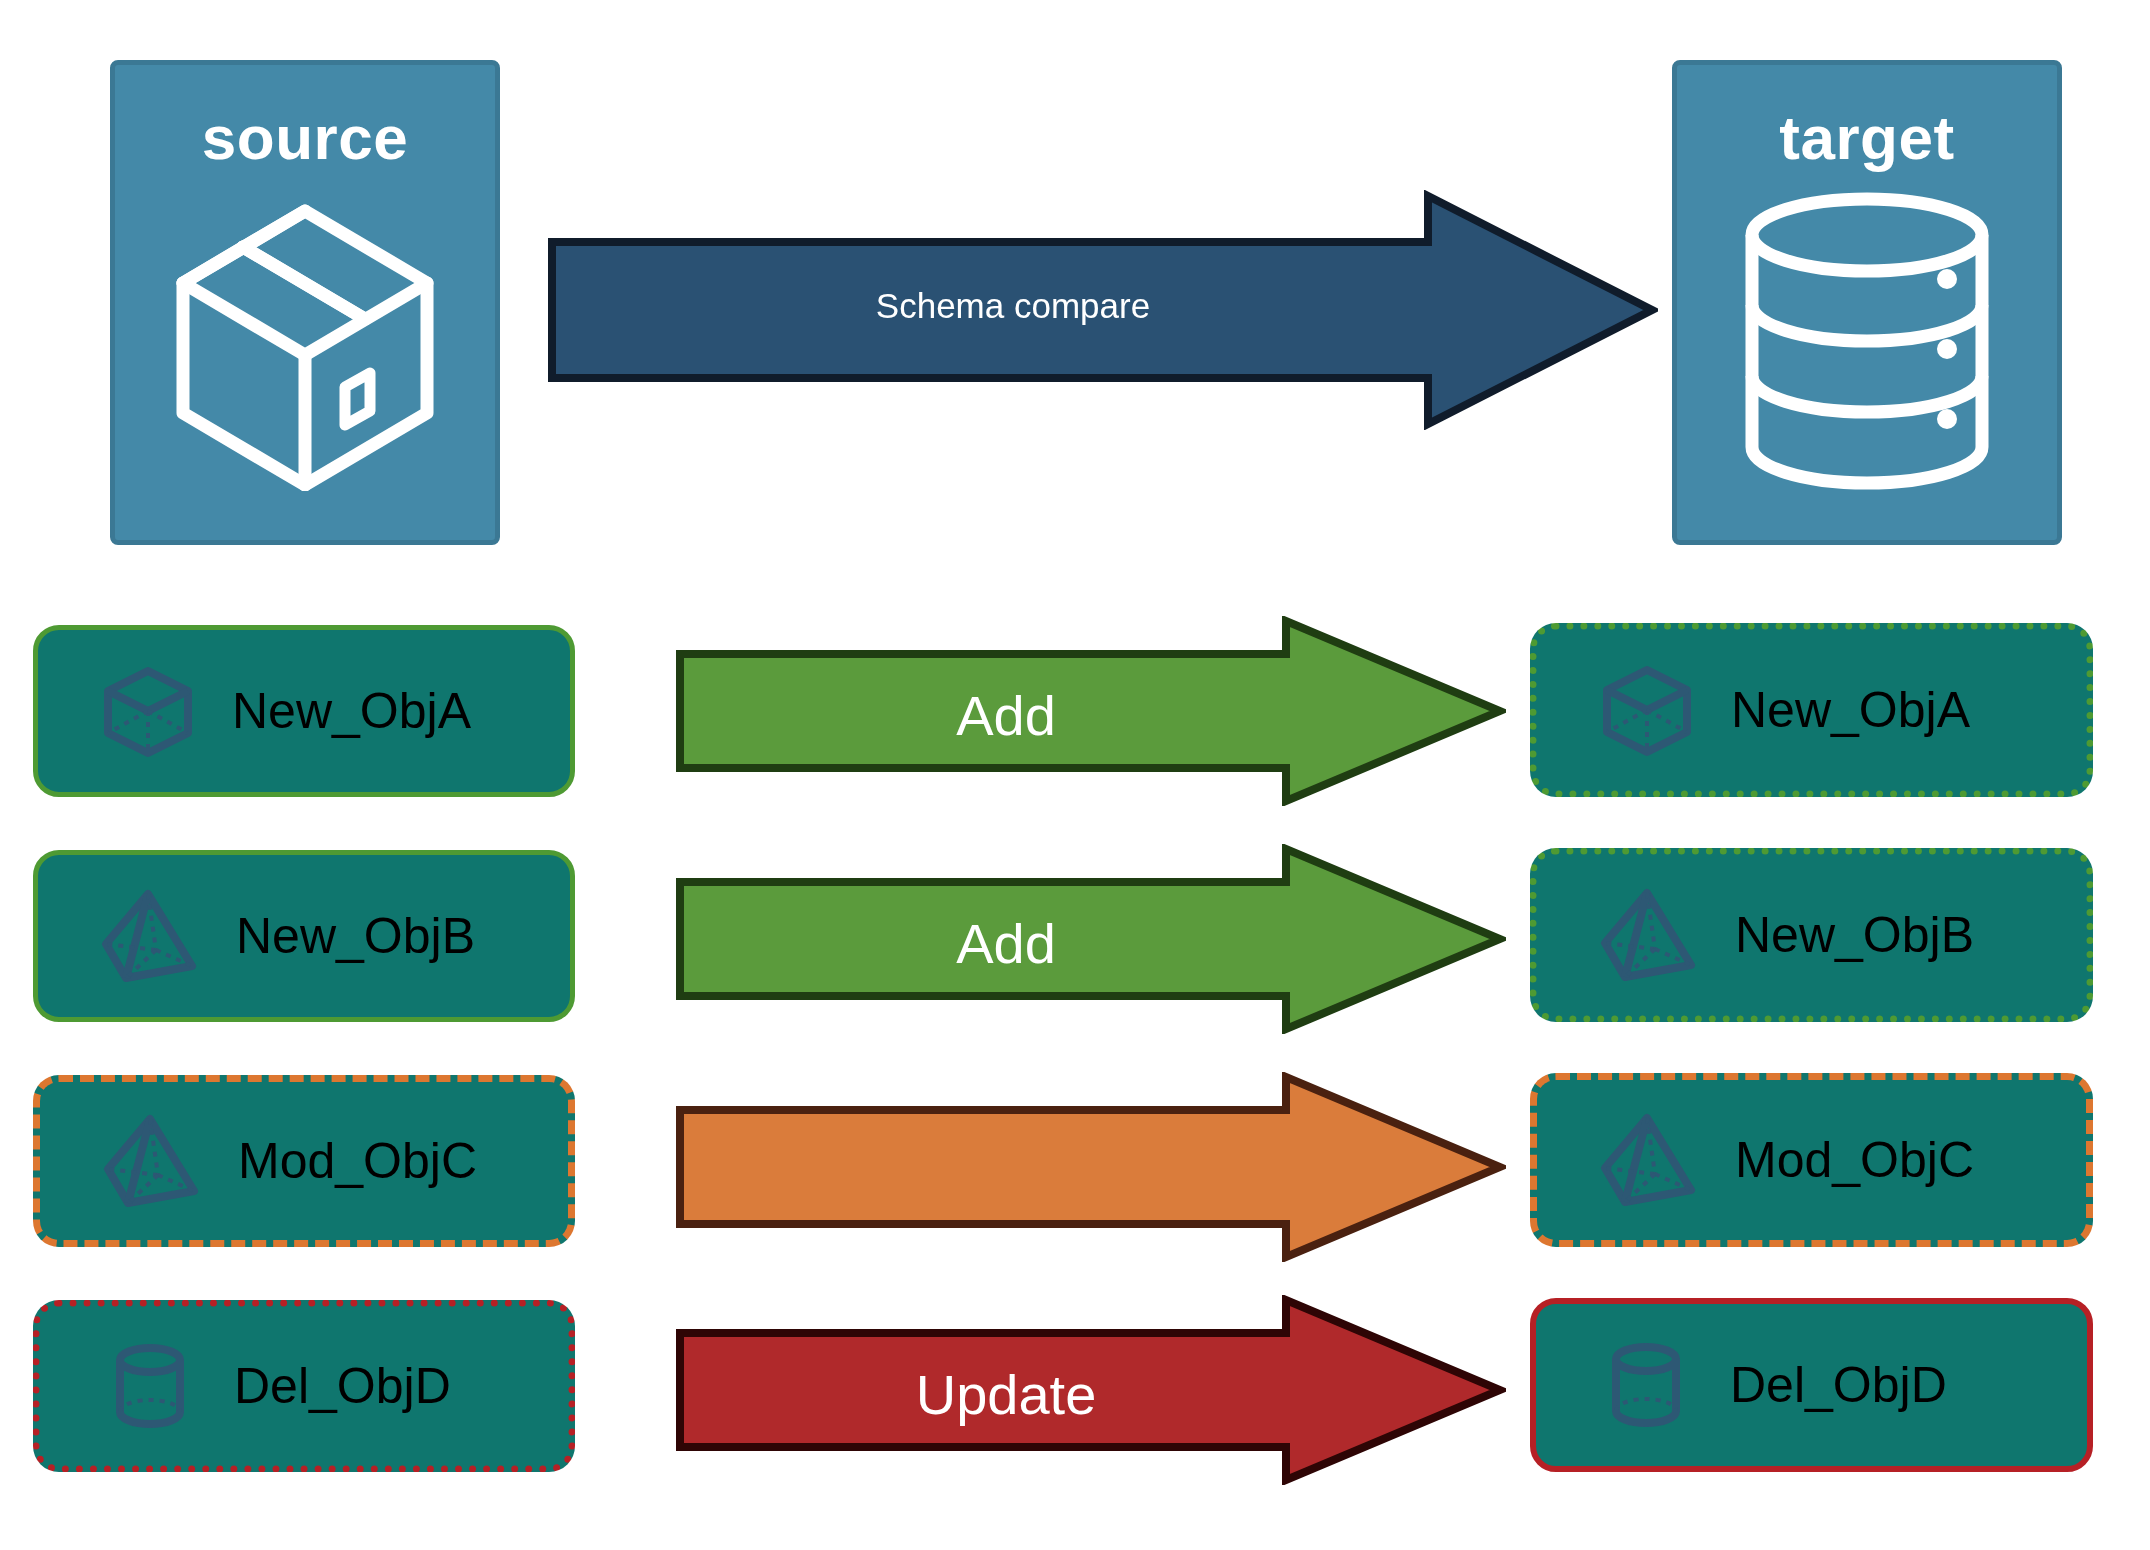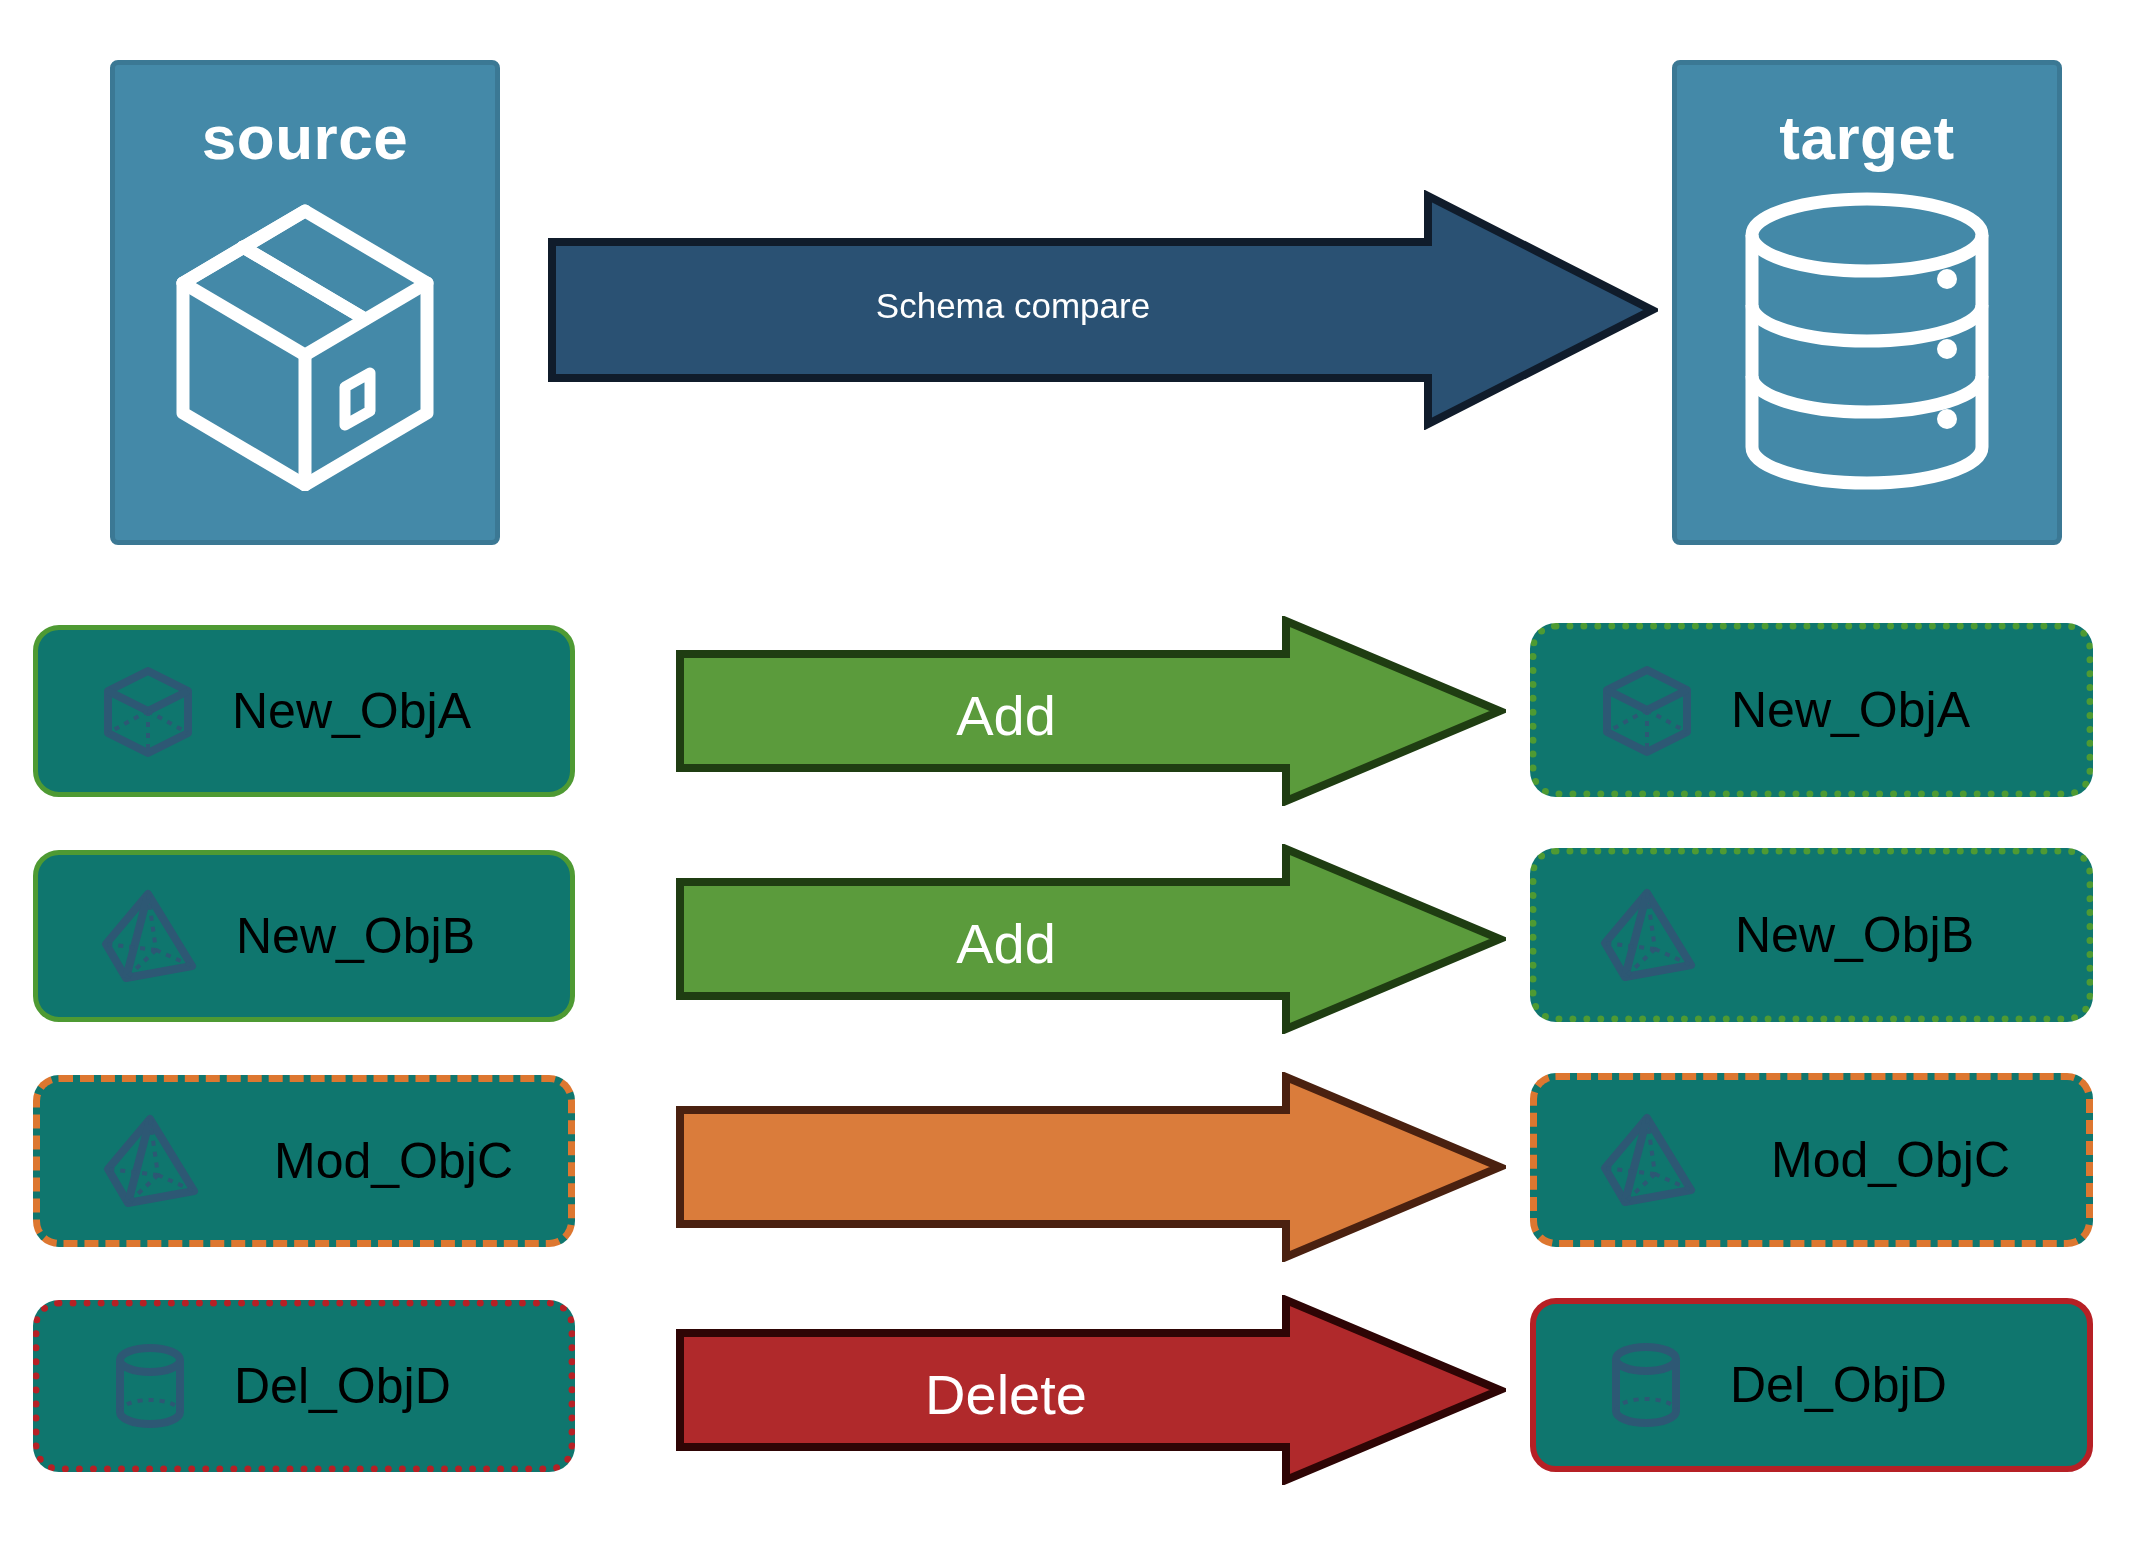--- a/index.html
+++ b/index.html
@@ -77,21 +77,21 @@
     margin-left: 36px;
     font-size: 50px;
     color: #000000;
     line-height: 1;
     white-space: nowrap;
     user-select: none;
   }
 
   .b-solid-green  { border: 5px solid #4e9a33; }
   .b-dotted-green { border: 7px dotted #4e9a33; }
-  .b-dashed-orange{ border: 7px dashed #dd7730; gap: 36px; }
+  .b-dashed-orange{ border: 7px dashed #dd7730; }
   .b-dotted-red   { border: 7px dotted #b62025; }
   .b-solid-red    { border: 6px solid #b62025; }
 
   
   .act-arrow {
     position: absolute;
   }
   .act-label {
     position: absolute;
     text-align: center;
@@ -294,21 +294,21 @@
         </g>
       </svg>
     </span>
     <span class="chip-label">Del_ObjD</span>
   </div>
 
   <div class="act-arrow" style="left:676px; top:1295px; width:830px; height:190px;">
     <svg width="830" height="190" viewBox="0 0 830 190">
       <polygon points="4,38 610,38 610,5 824,95 610,185 610,152 4,152" fill="#b0292b" stroke="#2e0505" stroke-width="8" stroke-linejoin="miter"></polygon>
     </svg>
-    <div class="act-label" style="top:72px; left:0; width:660px;">Delete</div>
+    <div class="act-label" style="top:72px; left:0; width:660px;">Update</div>
   </div>
 
   <div class="chip b-solid-red" style="left:1530px; top:1298px; width:563px; height:174px;">
     <span class="chip-icon">
       <svg width="96" height="96" viewBox="0 0 96 96">
         <g fill="none" stroke="#2d5874" stroke-width="8" stroke-linejoin="round">
           <ellipse cx="48" cy="22" rx="30" ry="12"></ellipse>
           <line x1="18" y1="22" x2="18" y2="74"></line>
           <line x1="78" y1="22" x2="78" y2="74"></line>
           <path d="M18,74 A30,12 0 0 0 78,74"></path>

